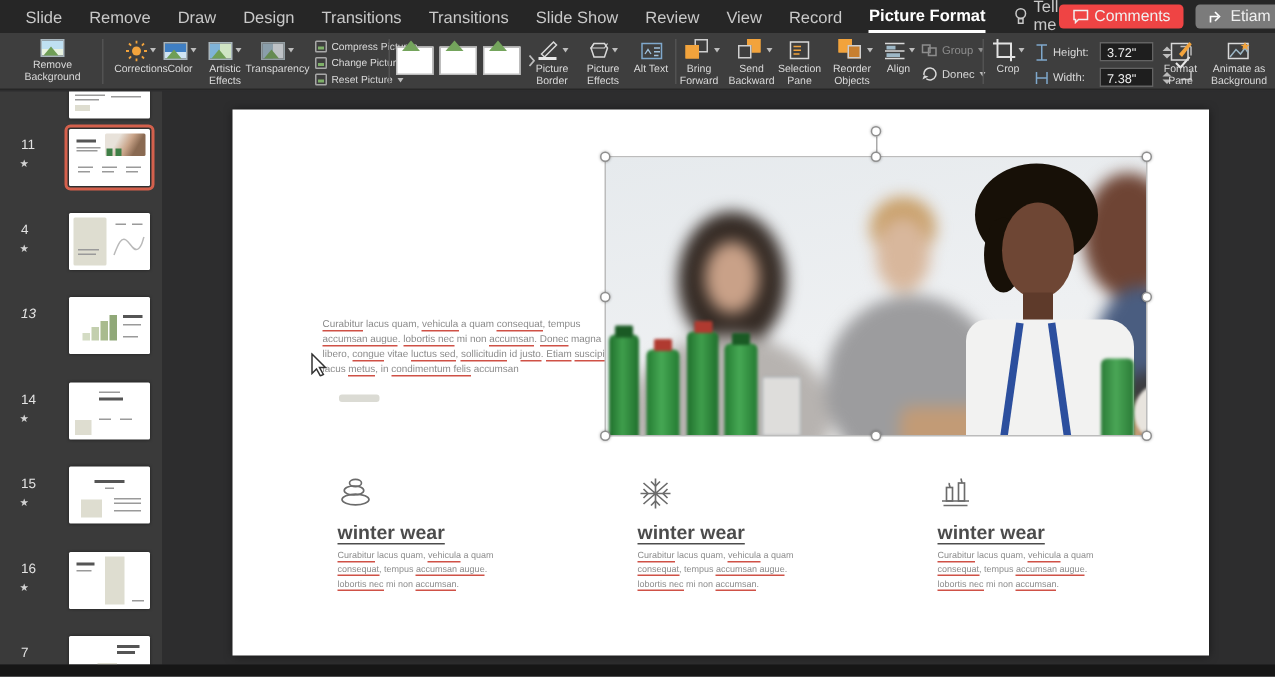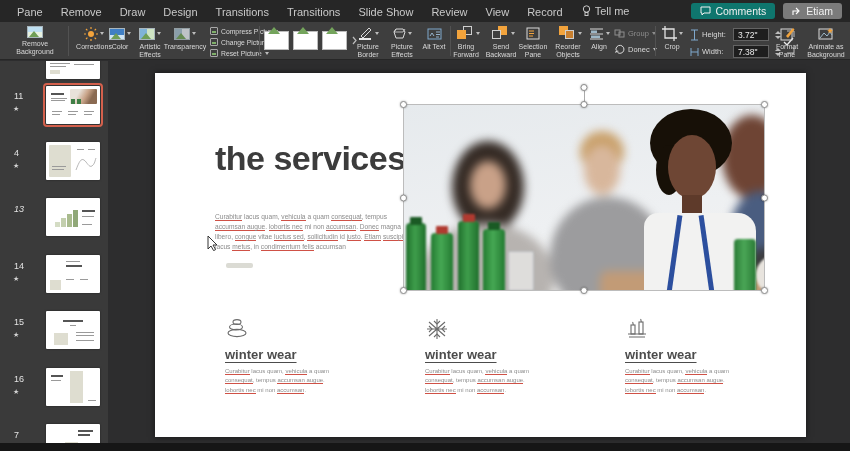--- a/index.html
+++ b/index.html
@@ -9,21 +9,21 @@
 
   
   .menubar { position:absolute; left:0; top:0; width:850px; height:22px; background:#262626;
     display:flex; align-items:center; padding:0 8px; }
   .mtab { font-size:11px; color:#c9c9c9; margin:0 9px; padding:4px 0 3px; white-space:nowrap; }
   .mtab.active { color:#fff; font-weight:700; border-bottom:2px solid #fff; }
   .tellme { display:flex; align-items:center; gap:4px; margin-left:10px; color:#c9c9c9; font-size:11px; }
   .mright { margin-left:auto; display:flex; gap:8px; align-items:center; }
   .pillbtn { display:flex; align-items:center; gap:4px; font-size:10.5px; color:#f0f0f0;
     border-radius:3px; padding:2px 9px; height:16px; }
-  .pillbtn.comments { background:#0f766e; }
+  .pillbtn.comments { background:#ef4444; }
   .pillbtn.share { background:#7b7b7b; }
 
   
   .ribbon { position:absolute; left:0; top:22px; width:850px; height:38px; background:#3e3e3e;
     border-bottom:1px solid #262626; }
   .rsep { position:absolute; top:4px; width:1px; height:30px; background:#525252; }
   .rbtn { position:absolute; display:flex; flex-direction:column; align-items:center; gap:2px;
     font-size:7px; color:#d9d9d9; text-align:center; line-height:1.2; }
   .riconrow { display:flex; align-items:center; gap:2px; height:15px; }
   .caret { width:0; height:0; border-left:2.5px solid transparent; border-right:2.5px solid transparent;
@@ -92,30 +92,31 @@
   .statusbar { position:absolute; left:0; top:443px; width:850px; height:8px; background:#161616; }
 
   svg { display:block; }
 </style>
 </head>
 <body>
 
 <div class="app">
 
   <div class="menubar">
-    <span class="mtab">Pane</span>
+    <span class="mtab">Slide</span>
     <span class="mtab">Remove</span>
     <span class="mtab">Draw</span>
     <span class="mtab">Design</span>
     <span class="mtab">Transitions</span>
     <span class="mtab">Transitions</span>
     <span class="mtab">Slide Show</span>
     <span class="mtab">Review</span>
     <span class="mtab">View</span>
     <span class="mtab">Record</span>
+    <span class="mtab active">Picture Format</span>
     <span class="tellme">
       <span>
         <svg width="9" height="12" viewBox="0 0 9 12">
             <circle cx="4.5" cy="4" r="3.2" fill="none" stroke="#c9c9c9" stroke-width="1"></circle>
             <rect x="3" y="7.5" width="3" height="3" fill="none" stroke="#c9c9c9" stroke-width="1"></rect>
           </svg>
       </span>
       <span>Tell me</span>
     </span>
     <span class="mright">
@@ -497,21 +498,20 @@
         <div class="tl dark" style="left:32px; top:6px; width:15px;"></div>
         <div class="tl dark" style="left:32px; top:10px; width:12px;"></div>
         <div class="beige" style="left:19px; top:18px; width:13px; height:18px;"></div>
 
       </div>
     </div>
 
     <div class="canvas">
       <div class="slide">
 
-        <div class="stitle">the services</div>
 
         <div class="spara"><span class="flag">Curabitur</span><span> lacus quam, </span><span class="flag">vehicula</span><span> a quam </span><span class="flag">consequat</span><span>, tempus </span><span class="flag">accumsan augue</span><span>. </span><span class="flag">lobortis nec</span><span> mi non </span><span class="flag">accumsan</span><span>. </span><span class="flag">Donec</span><span> magna libero, </span><span class="flag">congue</span><span> vitae </span><span class="flag">luctus sed</span><span>, </span><span class="flag">sollicitudin</span><span> id </span><span class="flag">justo</span><span>. </span><span class="flag">Etiam</span><span> </span><span class="flag">suscipit</span><span> lacus </span><span class="flag">metus</span><span>, in </span><span class="flag">condimentum felis</span><span> accumsan</span></div>
 
         <div class="spill"></div>
 
         <div class="picbox">
           <div class="photo">
 
             <div class="blurry">
               <div class="blob" style="left:48px; top:36px; width:72px; height:92px; background:#342a24;"></div>

